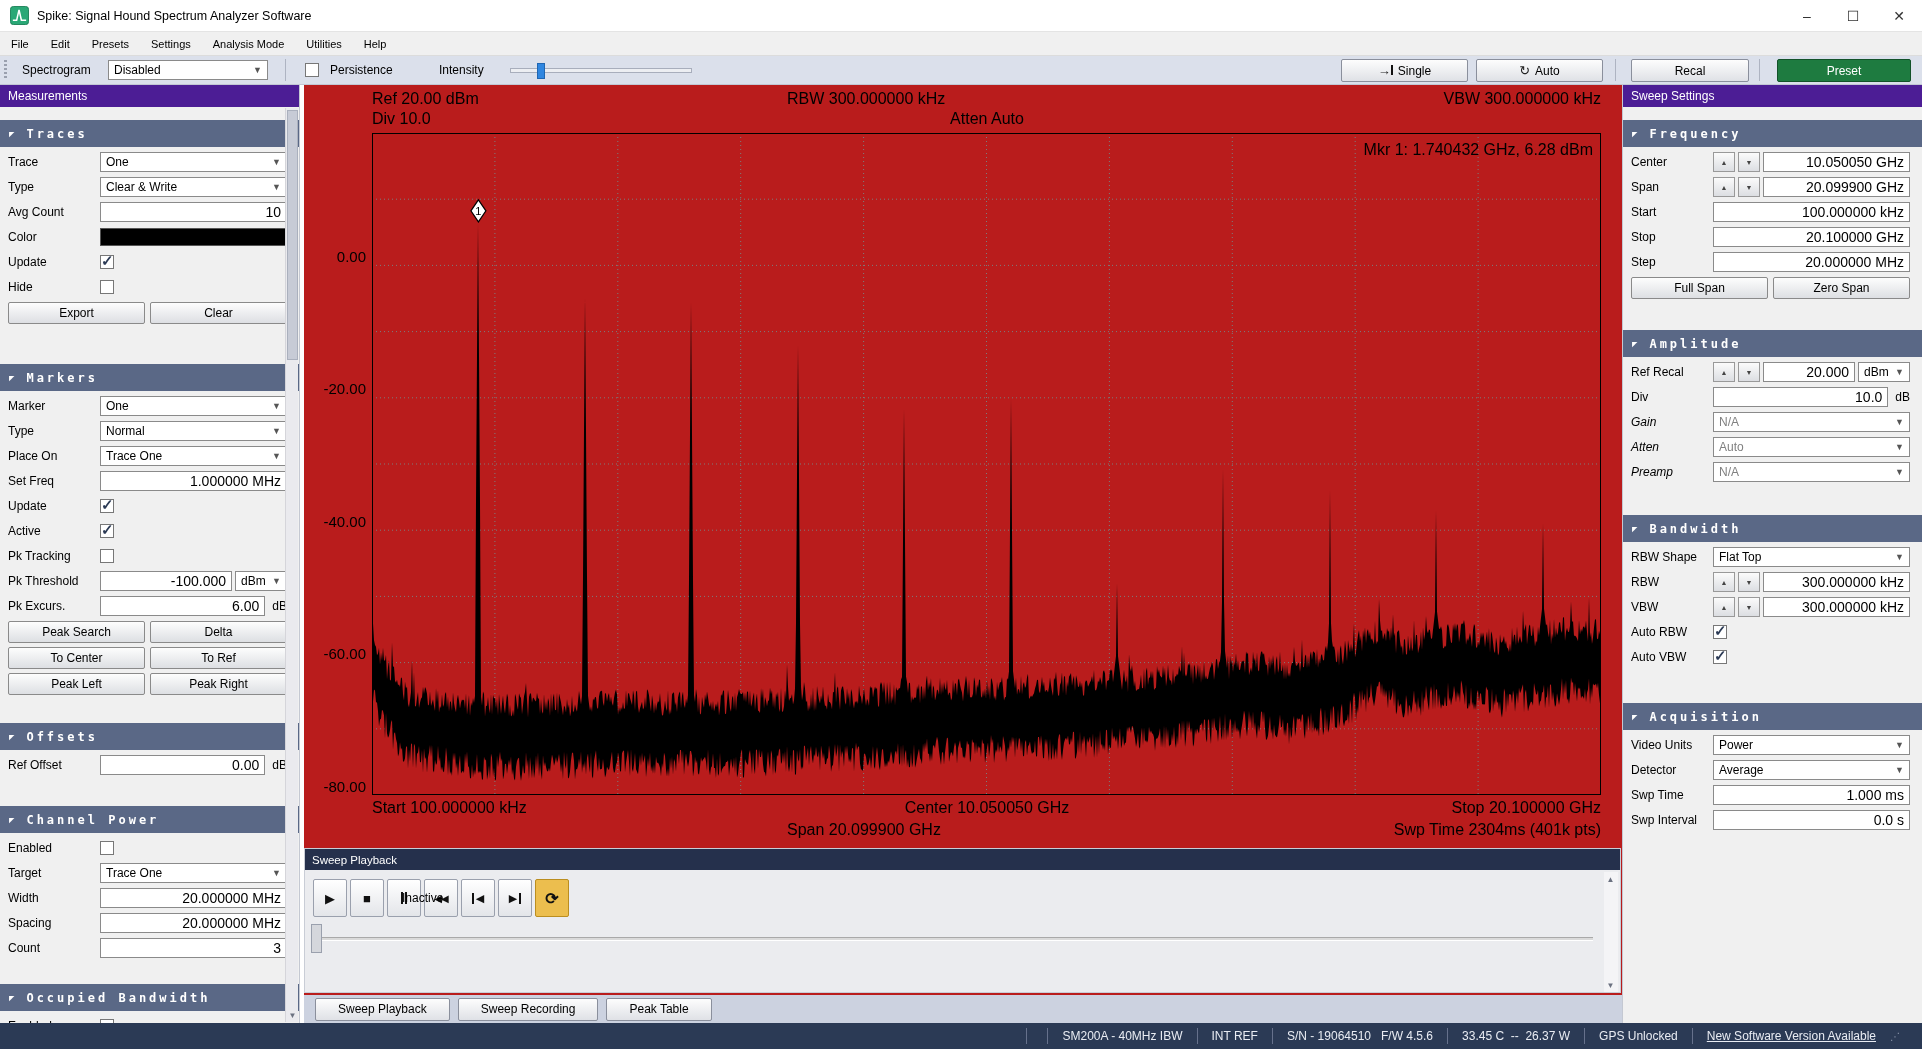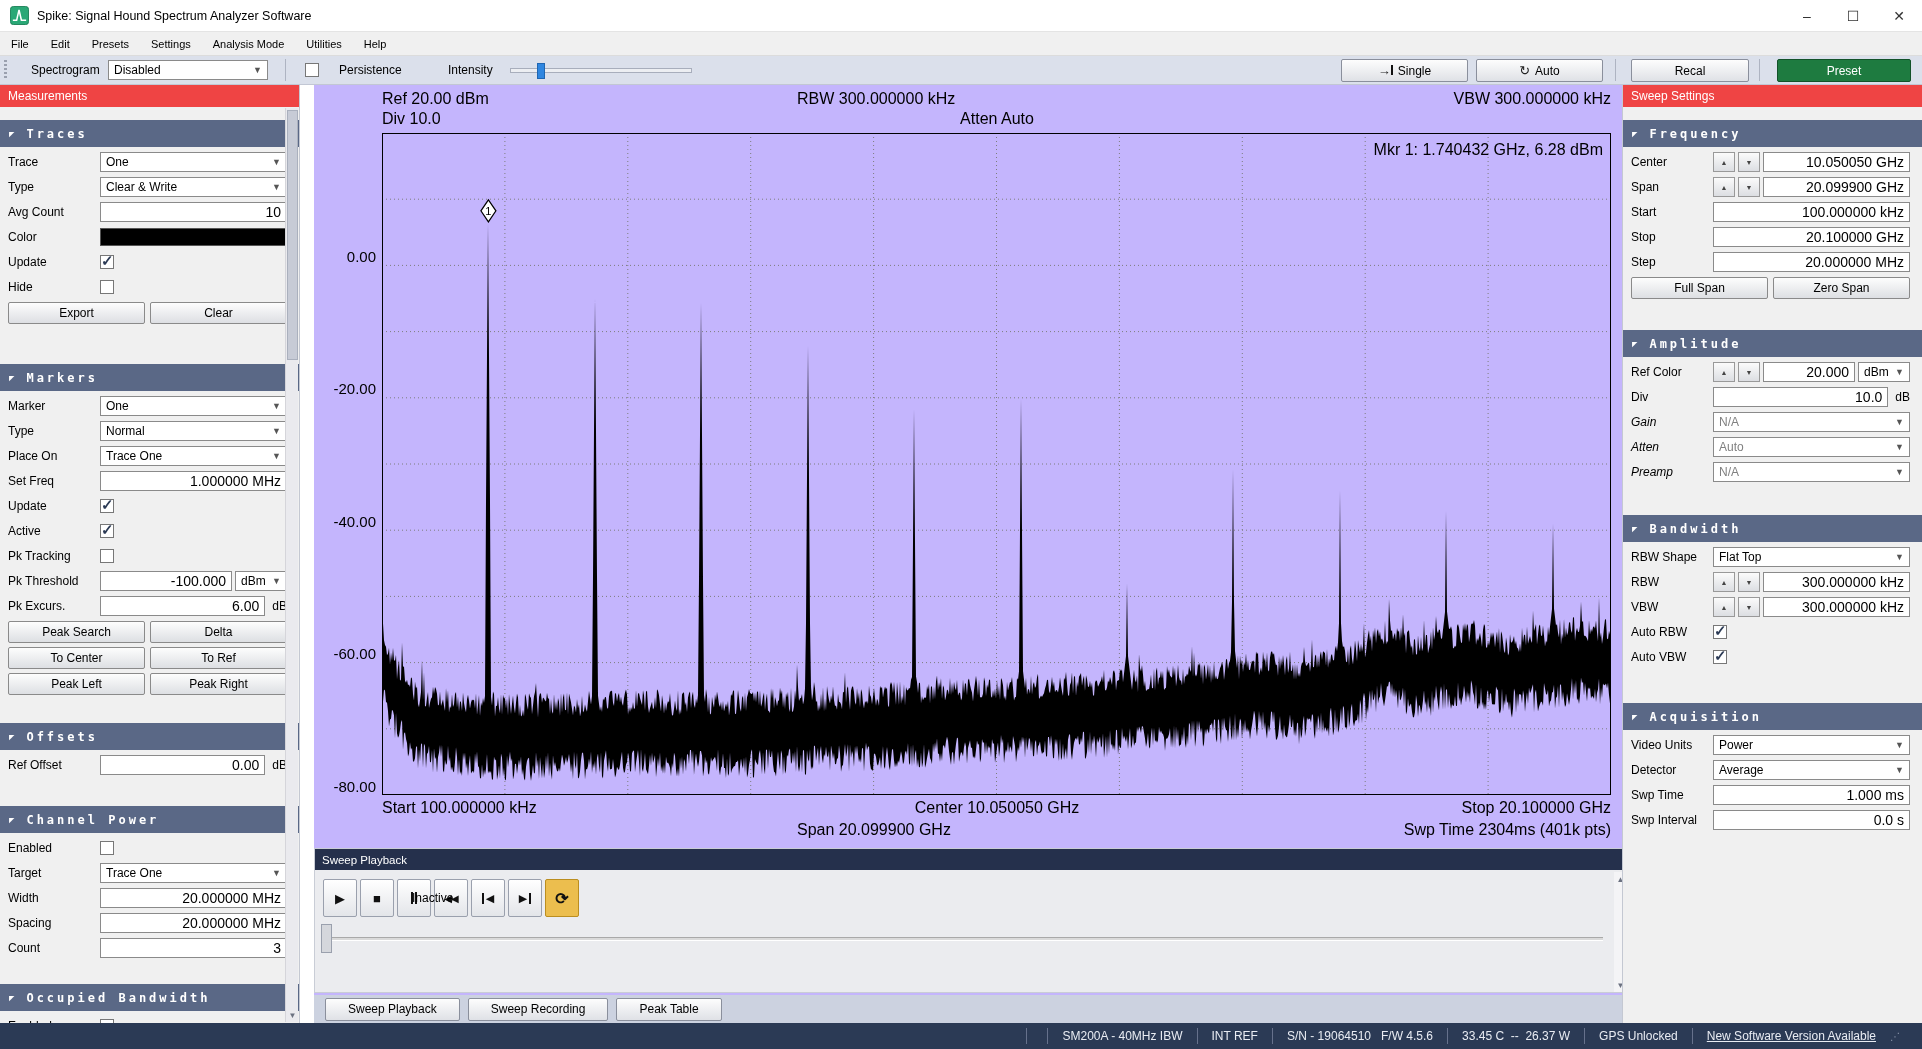--- a/index.html
+++ b/index.html
@@ -15,21 +15,21 @@
   .winbtns { position:absolute; right:0; top:0; height:32px; display:flex; }
   .winbtn { width:46px; height:32px; display:flex; align-items:center; justify-content:center;
     font-size:14px; color:#333; }
   .menubar { position:absolute; left:0; top:32px; width:1922px; height:24px; background:#f0f0f0;
     display:flex; align-items:center; border-bottom:1px solid #dcdcdc; }
   .menuitem { padding:0 11px; font-size:11px; height:100%; display:flex; align-items:center; }
   .toolbar { position:absolute; left:0; top:56px; width:1922px; height:29px; background:#dbe0eb;
     border-bottom:1px solid #c2c7d4; }
   .tb-handle { position:absolute; left:4px; top:4px; width:3px; height:20px;
     background-image:repeating-linear-gradient(#9aa0ae 0 2px, transparent 2px 4px); }
-  .tb-label { position:absolute; top:7px; font-size:12px;margin-left:9px; }
+  .tb-label { position:absolute; top:7px; font-size:12px; }
   .tb-sep { position:absolute; top:3px; width:1px; height:22px; background:#aeb4c2; }
   .dd { background:#fff; border:1px solid #8a8a8a; display:flex; align-items:center;
     justify-content:space-between; padding:0 5px; font-size:12px; height:20px; }
   .dd .arr { color:#555; font-size:9px; margin-left:4px; }
   .tb-dd { position:absolute; top:4px; }
   .cb { width:14px; height:14px; background:#fff; border:1px solid #777; position:relative; flex:none; }
   .cb.checked::after { content:"✓"; position:absolute; top:-4px; left:0px; font-size:15px;
     font-weight:bold; color:#2b3a55; }
   .tb-cb { position:absolute; top:7px; }
   .slider-track { position:absolute; top:12px; height:5px; background:#eceef2;
@@ -37,21 +37,21 @@
   .slider-thumb { position:absolute; top:-6px; width:8px; height:16px; background:#2f86e0;
     border:1px solid #1f66b2; }
   .tbtn { position:absolute; top:3px; height:23px; background:linear-gradient(#fdfdfd,#dfe1e6);
     border:1px solid #8a8f9c; border-radius:2px; font-size:12px; display:flex;
     align-items:center; justify-content:center; gap:5px; }
   .tbtn .ic { font-size:13px; color:#222; }
   .preset { background:#1e7b40; border:1px solid #125229; color:#fff; }
 
   
   .panel { position:absolute; top:85px; height:938px; width:300px; background:#f0f0f0; overflow:hidden; }
-  .ptitle { height:22px; background:#ef4444; color:#fff; font-size:12px; display:flex;
+  .ptitle { height:22px; background:#4c1d95; color:#fff; font-size:12px; display:flex;
     align-items:center; padding:0 8px; }
   .sec { height:27px; background:#5a6886; color:#fff; display:flex; align-items:center;
     padding:0 9px; margin-bottom:5px; font-family:"DejaVu Sans Mono", monospace; font-size:12px;
     font-weight:bold; letter-spacing:3px; }
   .sec .tri { font-size:9px; margin-right:12px; letter-spacing:0; }
   .gap { width:100%; }
   .srow { display:flex; align-items:center; height:20px; margin:0 12px 5px 8px; }
   .srow .lbl { width:92px; flex:none; font-size:12px; }
   .panel-right .srow .lbl { width:82px; }
   .inp { flex:1; height:20px; background:#fff; border:1px solid #8a8a8a; display:flex;
@@ -68,21 +68,21 @@
     justify-content:center; font-size:7px; color:#444; }
   .grayed { color:#000000;font-style:italic; }
   .grayed-dd { color:#808080; }
   .vscroll { position:absolute; right:1px; top:23px; width:13px; height:914px; background:#eaeaee;
     border-left:1px solid #d5d5da; }
   .vthumb { position:absolute; left:1px; width:11px; background:#c7cbd6; border:1px solid #aab0bd; }
   .varrow { position:absolute; left:0; width:13px; height:14px; color:#6b7180; font-size:8px;
     display:flex; align-items:center; justify-content:center; }
 
   
-  .center { position:absolute; left:314px; top:85px; width:1322px; height:938px; background:#c4b5fd; }
+  .center { position:absolute; left:304px; top:85px; width:1322px; height:938px; background:#b91c1c; }
   .anno { position:absolute; font-size:16px; white-space:pre; }
   .plotwrap { position:absolute; left:68px; top:48px; width:1229px; height:662px; }
   .ylab { position:absolute; width:60px; text-align:right; font-size:15px; left:2px; }
   .mkr-readout { position:absolute; right:8px; top:8px; font-size:16px; }
 
   
   .playback { position:absolute; left:0px; top:763px; width:1317px; height:145px; background:#ebecef;
     border:1px solid #c9cdd6; }
   .pb-header { height:21px; background:#25304c; color:#fff; font-size:11.5px; display:flex;
     align-items:center; padding:0 7px; }
@@ -471,21 +471,21 @@
       <div class="btn">Full Span</div>
       <div class="btn">Zero Span</div>
     </div>
 
     <div class="gap" style="height:31px"></div>
     <div class="sec">
       <span class="tri">◤</span>
       <span>Amplitude</span>
     </div>
     <div class="srow">
-        <span class="lbl">Ref Color</span>
+        <span class="lbl">Ref Recal</span>
       <div class="spin">▲</div>
       <div class="spin">▼</div>
       <div class="inp">20.000</div>
       <div class="dd unitdd">
           <span>dBm</span>
           <span class="arr">▼</span>
         </div>
       </div>
     <div class="srow">
         <span class="lbl">Div</span>

